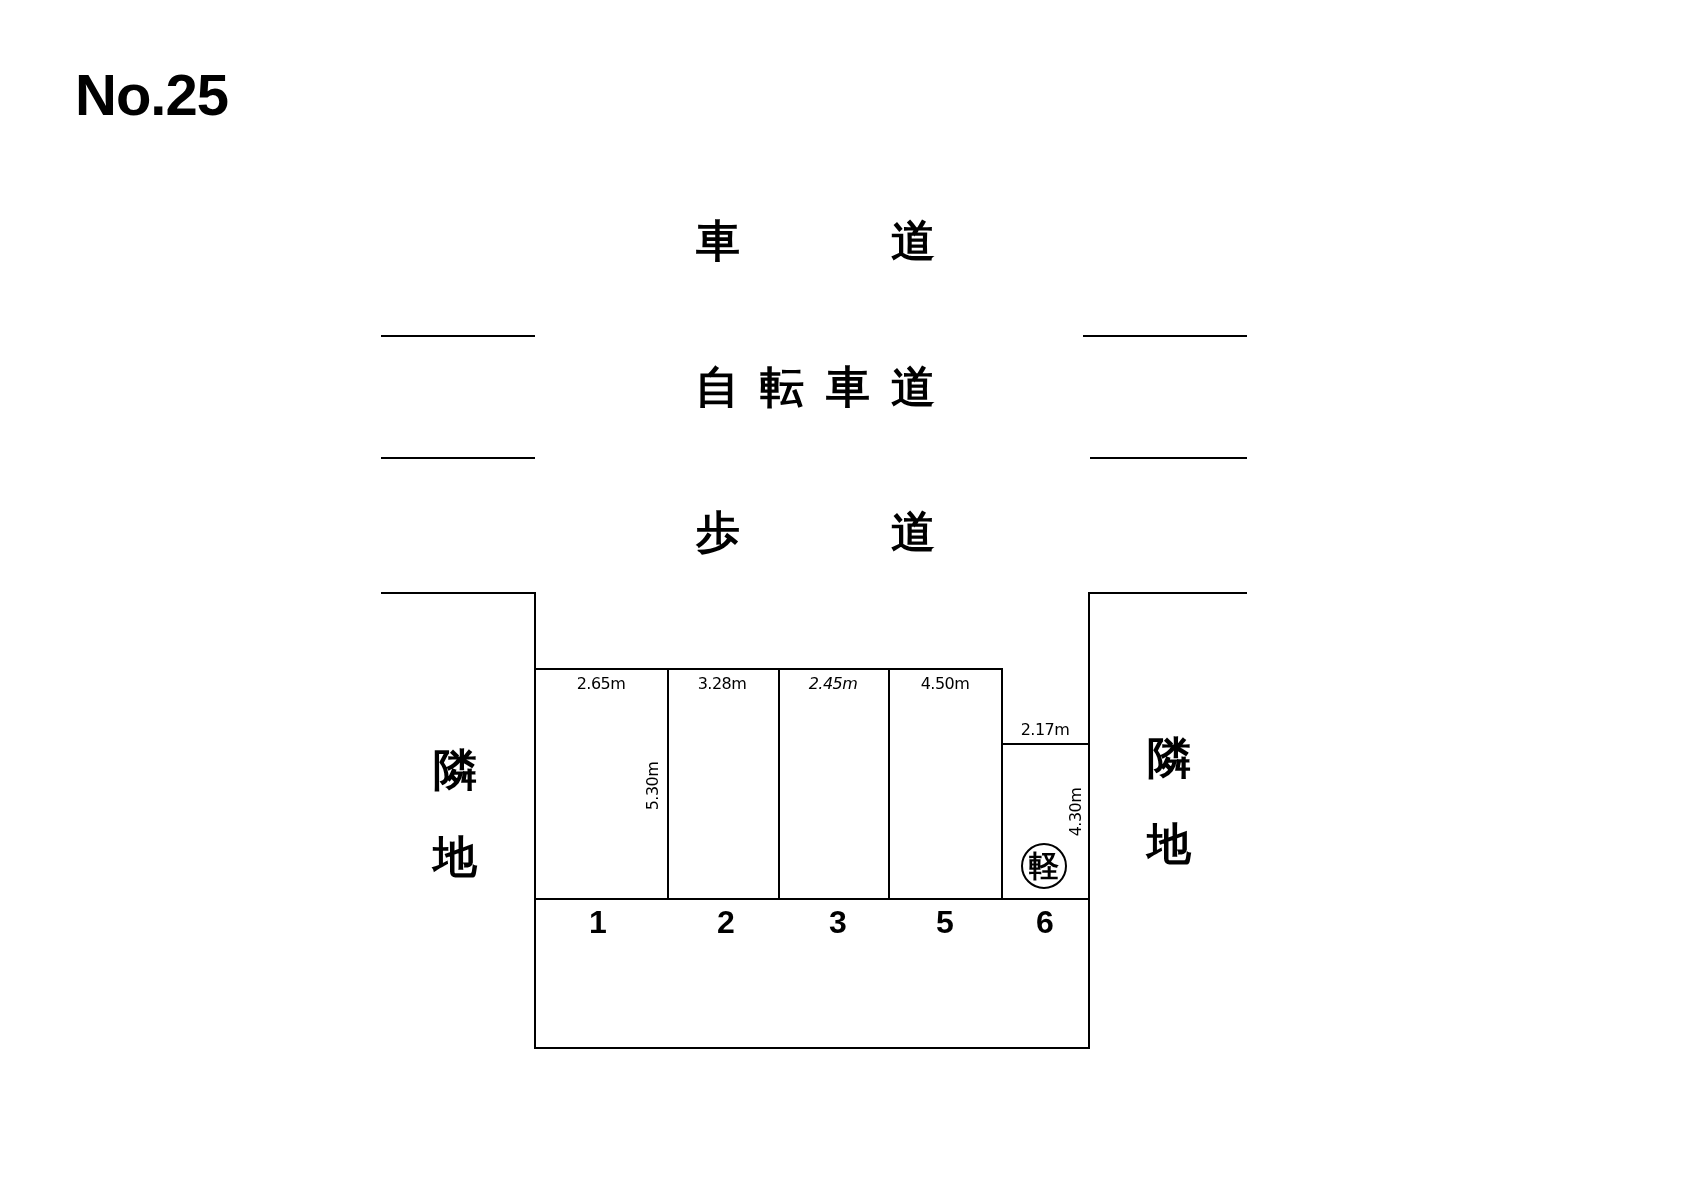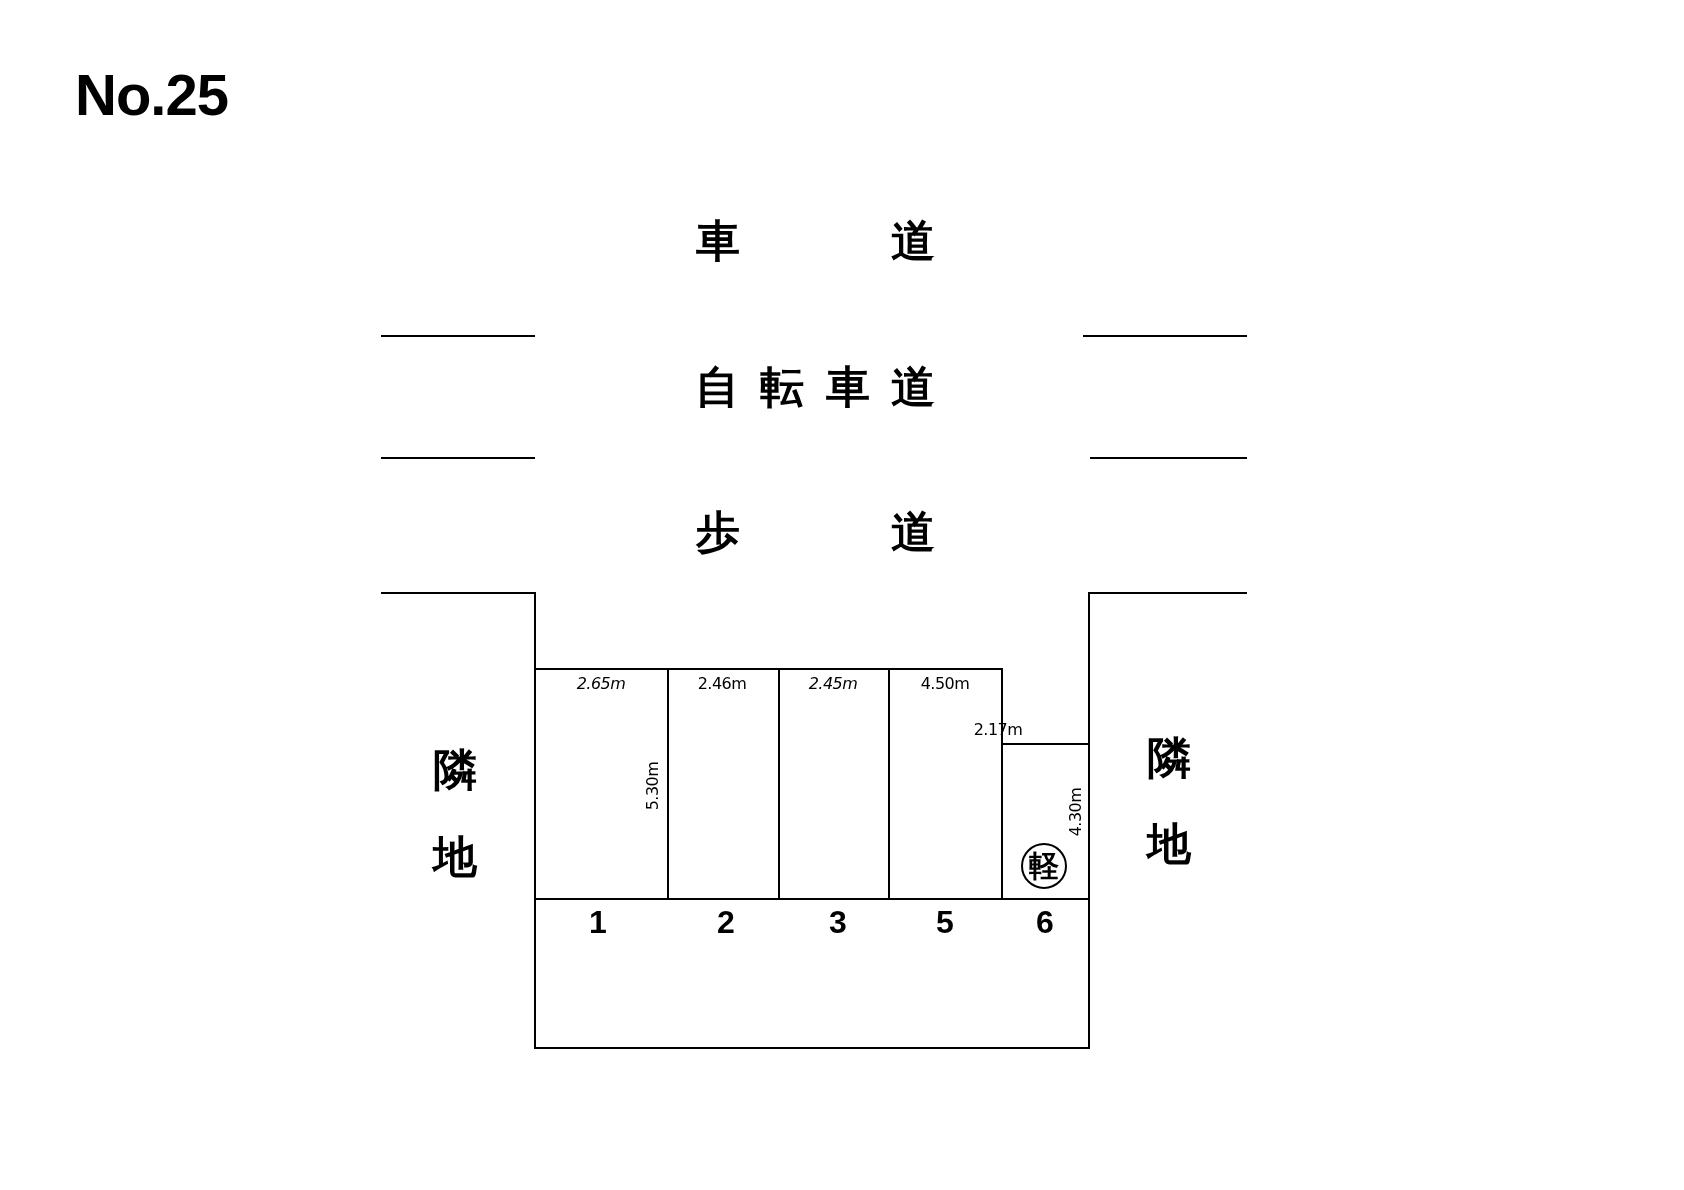--- a/index.html
+++ b/index.html
@@ -44,25 +44,25 @@
 
 <div class="abs hline" style="left:534px; top:668px; width:468px;"></div>
 <div class="abs hline" style="left:1001px; top:743px; width:88px;"></div>
 <div class="abs hline" style="left:534px; top:898px; width:556px;"></div>
 
 <div class="abs vline" style="left:667px; top:668px; height:231px;"></div>
 <div class="abs vline" style="left:778px; top:668px; height:231px;"></div>
 <div class="abs vline" style="left:888px; top:668px; height:231px;"></div>
 <div class="abs vline" style="left:1001px; top:668px; height:231px;"></div>
 
-<div class="abs dim" style="left:601px; top:684px;font-style:italic;">2.65m</div>
-<div class="abs dim" style="left:722px; top:684px;">2.46m</div>
+<div class="abs dim" style="left:601px; top:684px;">2.65m</div>
+<div class="abs dim" style="left:722px; top:684px;">3.28m</div>
 <div class="abs dim" style="left:833px; top:684px;font-style:italic;">2.45m</div>
 <div class="abs dim" style="left:945px; top:684px;">4.50m</div>
-<div class="abs dim" style="left:998px; top:730px;text-align:center;">2.17m</div>
+<div class="abs dim" style="left:1045px; top:730px;text-align:center;">2.17m</div>
 
 <div class="abs dim-v" style="left:653px; top:786px;">5.30m</div>
 <div class="abs dim-v" style="left:1076px; top:812px;">4.30m</div>
 
 <div class="abs kei" style="left:1044px; top:866px;">軽</div>
 
 <div class="abs num" style="left:598px; top:922px;">1</div>
 <div class="abs num" style="left:726px; top:922px;">2</div>
 <div class="abs num" style="left:838px; top:922px;">3</div>
 <div class="abs num" style="left:945px; top:922px;">5</div>

